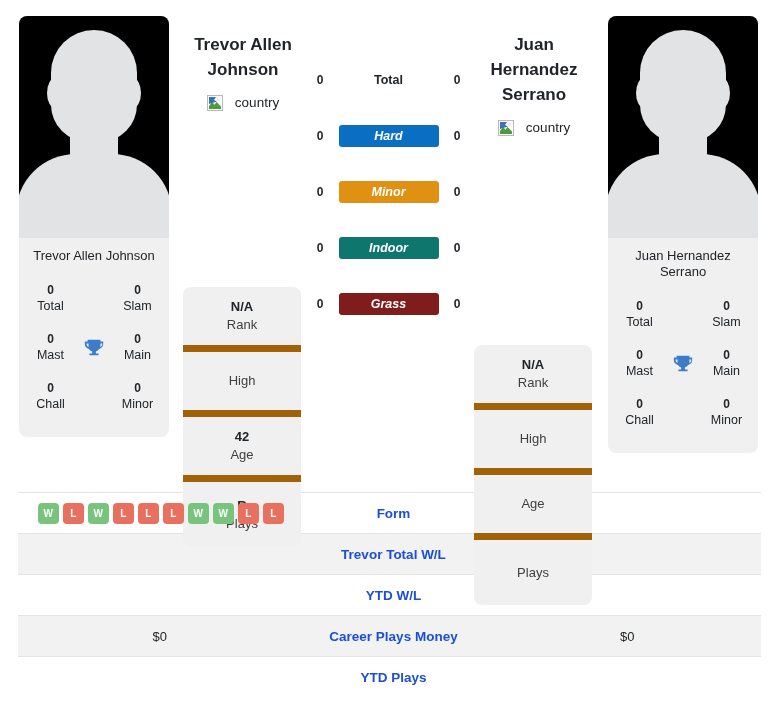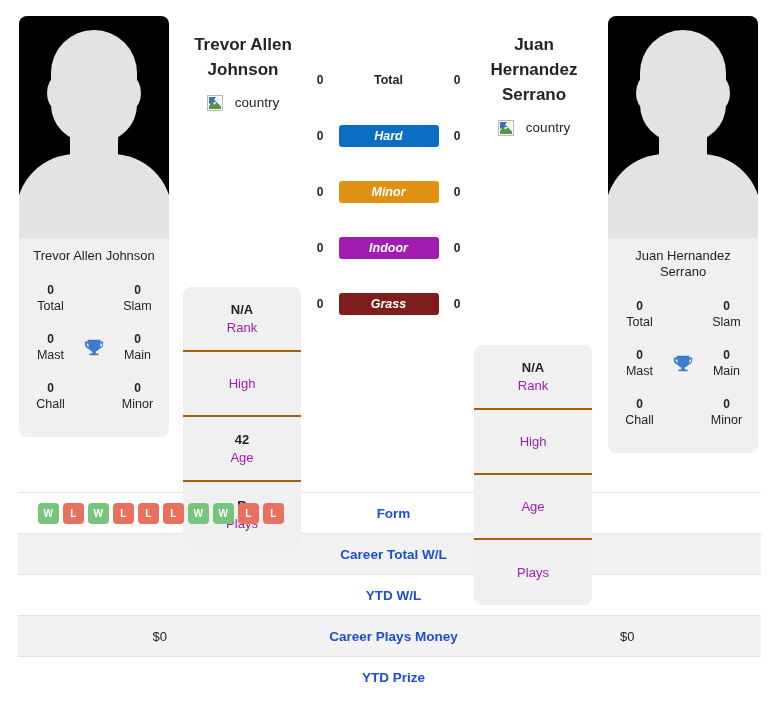--- a/index.html
+++ b/index.html
@@ -160,33 +160,33 @@
     flex: 0 0 auto;
   }
   .info-panel.left  { margin-top: 172px; }
   .info-panel.right { margin-top: 205px; }
   .ip-cell {
     height: 65px;
     display: flex;
     flex-direction: column;
     align-items: center;
     justify-content: center;
-    border-bottom: 2px solid #a16207;
+    border-bottom: 7px solid #a16207;
   }
   .ip-cell:last-child { border-bottom: none; }
   .ip-val {
     font-size: 13px;
     font-weight: bold;
     line-height: 18px;
     color: #212529;
   }
   .ip-lbl {
     font-size: 13px;
     line-height: 18px;
-    color: #a21caf;
+    color: #404040;
   }
 
   
   .surf-col {
     width: 151px;
     flex: 0 0 auto;
     padding-top: 60px;
     margin-left: 10px;
     margin-right: 10px;
   }
@@ -376,21 +376,21 @@
         <div class="surf-badge" style="background:#0a6fc2">Hard</div>
         <div class="surf-num">0</div>
       </div>
       <div class="surf-row">
         <div class="surf-num">0</div>
         <div class="surf-badge" style="background:#e09112">Minor</div>
         <div class="surf-num">0</div>
       </div>
       <div class="surf-row">
         <div class="surf-num">0</div>
-        <div class="surf-badge" style="background:#a21caf">Indoor</div>
+        <div class="surf-badge" style="background:#0f766e">Indoor</div>
         <div class="surf-num">0</div>
       </div>
       <div class="surf-row">
         <div class="surf-num">0</div>
         <div class="surf-badge" style="background:#7f1d1d">Grass</div>
         <div class="surf-num">0</div>
       </div>
     </div>
 
     <div class="name-block right">
@@ -496,37 +496,37 @@
           </div>
       </div>
       <div class="bcell-m">Form</div>
       <div class="bcell-r">
         <div class="form-wrap" id="form-right"></div>
       </div>
     </div>
 
     <div class="brow shaded">
       <div class="bcell-l"></div>
-      <div class="bcell-m">Career Total W/L</div>
+      <div class="bcell-m">Trevor Total W/L</div>
       <div class="bcell-r"></div>
     </div>
 
     <div class="brow">
       <div class="bcell-l"></div>
       <div class="bcell-m">YTD W/L</div>
       <div class="bcell-r"></div>
     </div>
 
     <div class="brow shaded">
       <div class="bcell-l">$0</div>
       <div class="bcell-m">Career Plays Money</div>
       <div class="bcell-r">$0</div>
     </div>
 
     <div class="brow" style="border-bottom:none">
       <div class="bcell-l"></div>
-      <div class="bcell-m">YTD Prize</div>
+      <div class="bcell-m">YTD Plays</div>
       <div class="bcell-r"></div>
     </div>
 
   </div>
 
 </div>
 
 </body></html>

